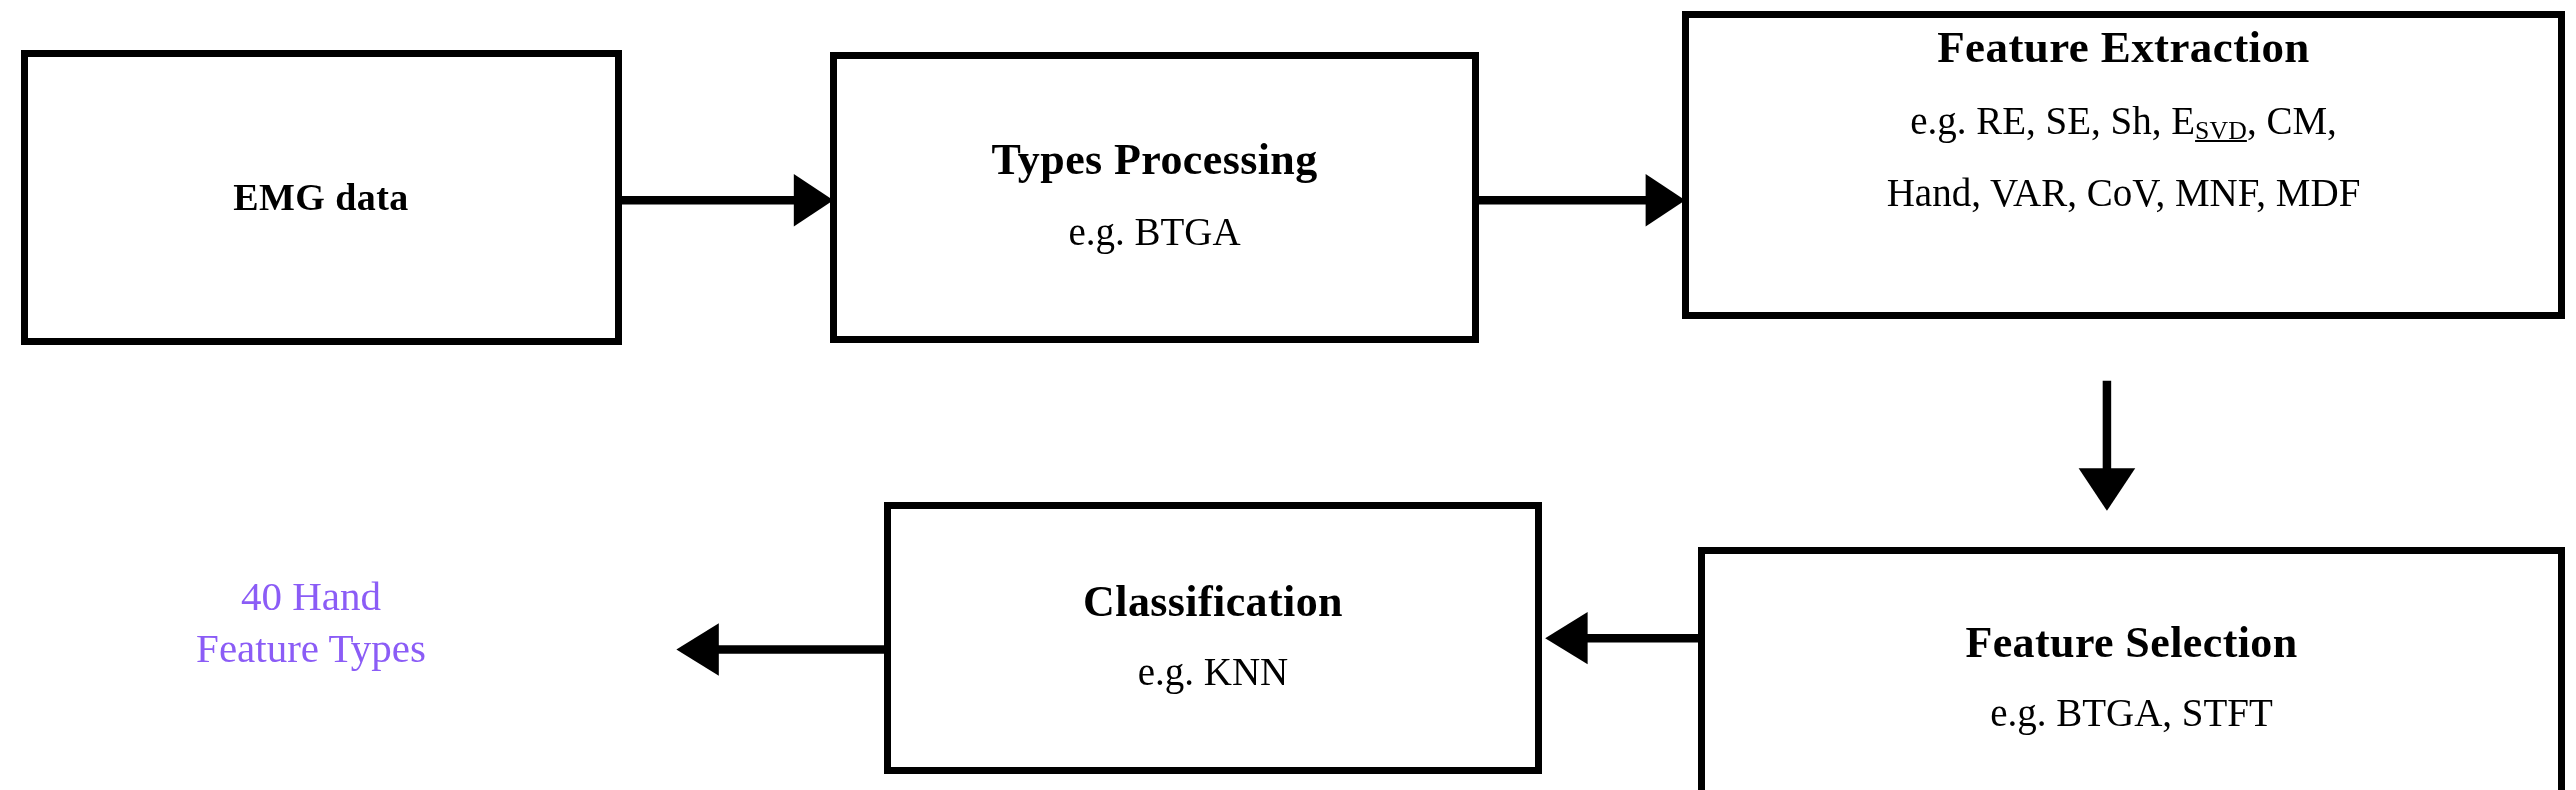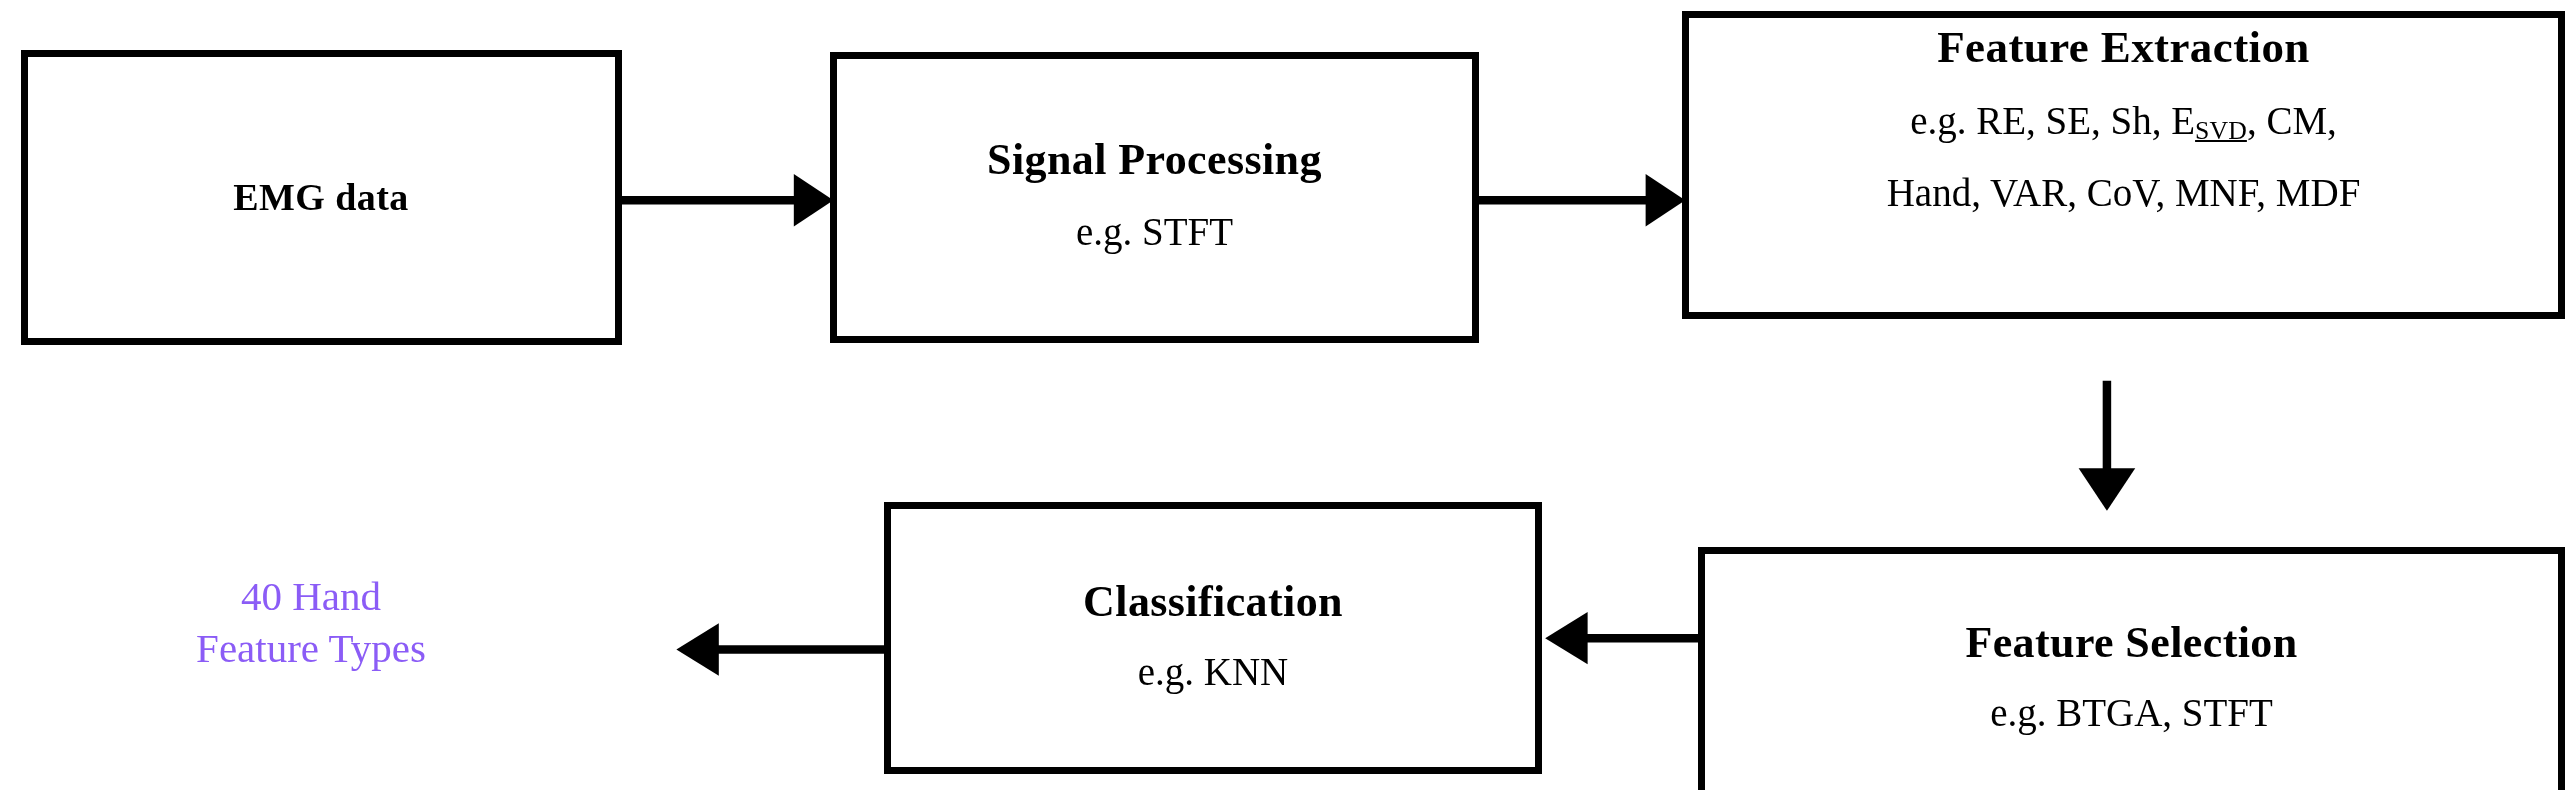--- a/index.html
+++ b/index.html
@@ -119,22 +119,22 @@
       <line x1="1250" y1="918" x2="1010" y2="918" stroke="#000000" stroke-width="12"></line>
       <polygon points="1016,881 956,918 1016,955" fill="#000000"></polygon>
     </g>
   </svg>
 
   <div class="node" id="node-emg">
     <div class="title">EMG data</div>
   </div>
 
   <div class="node" id="node-signal">
-    <div class="title">Signal Processing</div>
-    <div class="detail">e.g. STFT</div>
+    <div class="title">Types Processing</div>
+    <div class="detail">e.g. BTGA</div>
   </div>
 
   <div class="node" id="node-feature-extraction">
     <div class="title">Feature Extraction</div>
     <div class="detail">
       <span>e.g. RE, SE, Sh, E</span><sub>SVD</sub><span>, CM,</span>
     </div>
     <div class="detail">Hand, VAR, CoV, MNF, MDF</div>
   </div>
 

